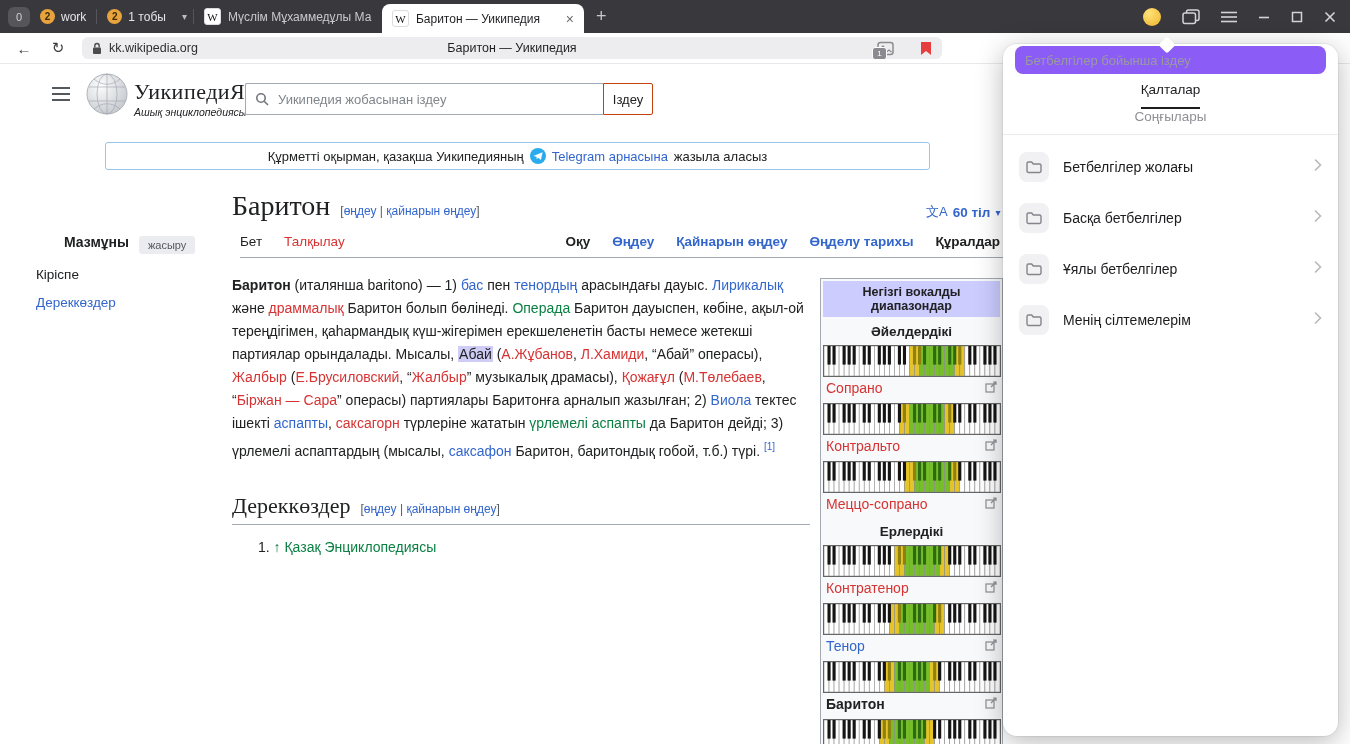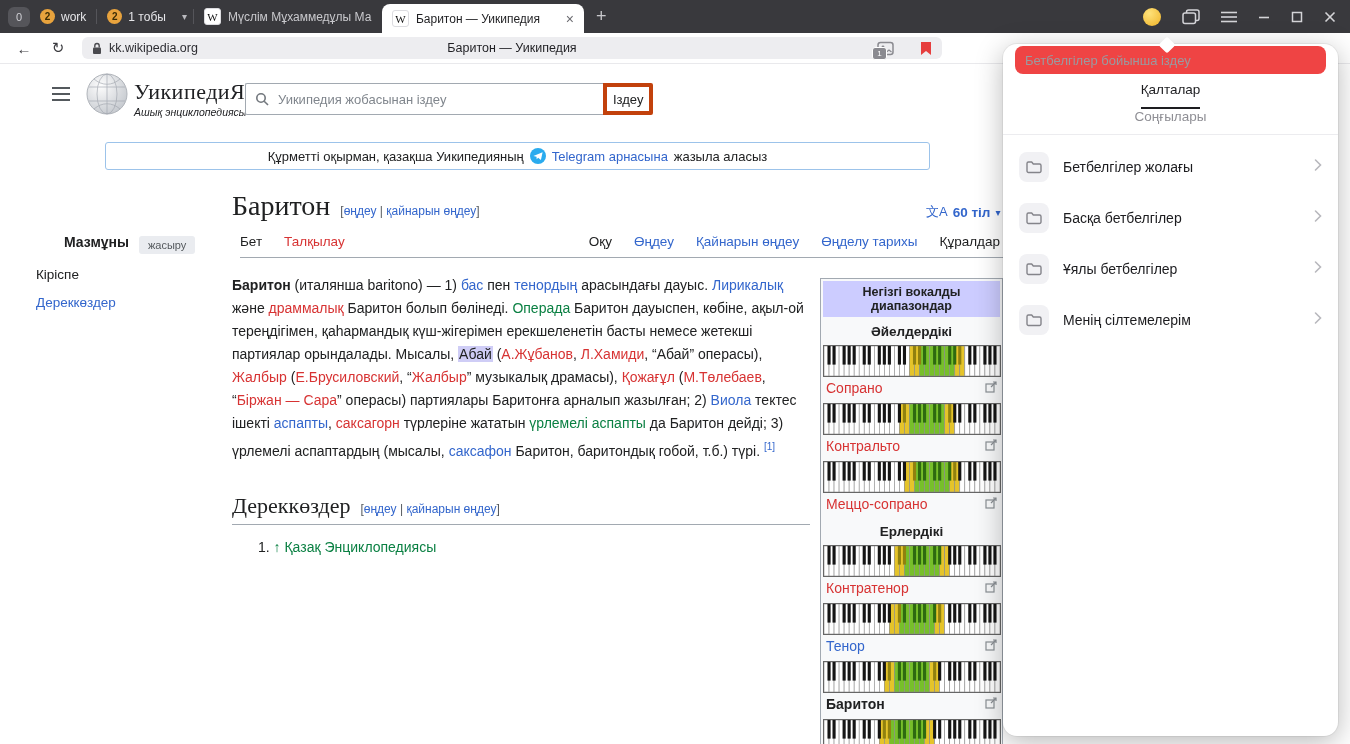--- a/index.html
+++ b/index.html
@@ -47,21 +47,21 @@
   .wm-word{position:absolute;left:134px;top:79px;}
   .wm-title{font-family:"Liberation Serif","DejaVu Serif",serif;font-size:22px;letter-spacing:.5px;color:#202124;}
   .wm-sub{font-style:italic;font-size:10.5px;margin-top:1px;color:#202124;}
   .search-wrap{position:absolute;left:245px;top:83px;display:flex;height:32px;}
   .search-box{position:relative;}
   .search-input{width:358px;height:32px;border:1px solid #a2a9b1;border-right:none;border-radius:2px 0 0 2px;
                 padding:0 8px 0 32px;font-size:13px;color:#0f172a;box-sizing:border-box;outline:none;
                 font-family:"Liberation Sans","DejaVu Sans",sans-serif;}
   .search-input::placeholder{color:#80868d;}
   .search-mag{position:absolute;left:10px;top:9px;}
-  .search-btn{width:50px;height:32px;border:4px solid #c2410c;background:#fff;font-size:13px;color:#202122;
+  .search-btn{width:50px;height:32px;border:1px solid #c2410c;background:#fff;font-size:13px;color:#202122;
               border-radius:0 2px 2px 0;font-family:inherit;}
 
   
   .banner{position:absolute;left:105px;top:142px;width:823px;height:26px;border:1px solid #9cc3ea;border-radius:3px;
           display:flex;align-items:center;justify-content:center;gap:6px;font-size:13px;color:#202122;background:#fff;}
   .banner .blue{color:#3366cc;}
 
   
   .toc{position:absolute;left:36px;top:230px;width:182px;font-size:13.5px;}
   .toc-head{display:flex;align-items:center;gap:10px;padding-left:28px;}
@@ -75,21 +75,21 @@
   .title-row{display:flex;align-items:baseline;gap:10px;}
   .article-title{font-family:"Liberation Serif","DejaVu Serif",serif;font-size:28px;color:#202122;}
   .edit-links{font-size:12px;}
   .lang-btn{position:absolute;left:926px;top:203px;color:#3366cc;font-size:13.5px;font-weight:600;
             display:flex;gap:5px;align-items:center;}
   .lang-glyph{font-weight:400;font-size:13px;}
   .lang-caret{font-size:10px;}
   .page-tabs{margin-top:12px;width:768px;border-bottom:1px solid #a2a9b1;display:flex;justify-content:space-between;
              font-size:13.5px;padding-bottom:8px;margin-left:8px;}
   .pt-group{display:flex;gap:22px;}
-  .pt-group.right{}
+  .pt-group.right{font-weight:bold;}
   .pt{color:#202122;}
   .pt.blue{color:#3366cc;}
   .pt.red{color:#d73333;}
   .pt .caret{font-size:10px;color:#54595d;margin-left:3px;}
   .paragraph{margin-top:16px;font-size:14px;line-height:23px;color:#202122;}
   .seg-b{font-weight:bold;}
   .seg-blue{color:#3366cc;}
   .seg-red{color:#d73333;}
   .seg-green{color:#0b8043;}
   .seg-hl{background:#cfcdf6;color:#202122;padding:0 1px;}
@@ -112,21 +112,21 @@
   .ib-label[data-color="blue"]{color:#3366cc;}
   .ib-label[data-color="bold"]{color:#202122;font-weight:bold;}
 
   
   .bm-panel{position:absolute;left:1003px;top:44px;width:335px;height:692px;background:#fff;border-radius:14px;
             box-shadow:0 6px 28px rgba(0,0,0,.28),0 0 0 1px rgba(0,0,0,.05);z-index:50;}
   .bm-notch{position:absolute;top:-5px;left:158px;width:12px;height:12px;background:#fff;transform:rotate(45deg);border-radius:2px;}
   .bm-head{position:relative;height:42px;display:flex;align-items:center;justify-content:center;
            font-size:14px;font-weight:600;color:#1f1f23;}
   .bm-kebab{position:absolute;right:16px;color:#505055;font-size:16px;}
-  .bm-search{display:block;margin:2px 12px 0;height:28px;background:#ef4444;border:none;border-radius:8px;
+  .bm-search{display:block;margin:2px 12px 0;height:28px;background:#8b5cf6;border:none;border-radius:8px;
              width:calc(100% - 24px);padding:0 10px;font-size:13px;color:#1f1f23;box-sizing:border-box;outline:none;
              font-family:"Liberation Sans","DejaVu Sans",sans-serif;}
   .bm-search::placeholder{color:#9a9aa0;}
   .bm-tabs{display:flex;margin-top:8px;border-bottom:1px solid #ececef;flex-direction:column;}
   .bm-tab{flex:1;display:flex;justify-content:center;}
   .bm-tab span{padding-bottom:10px;font-size:13.5px;color:#8f8f95;}
   .bm-tab.active span{color:#1d1d20;font-weight:500;border-bottom:2px solid #1d1d20;}
   .bm-list{padding-top:6px;}
   .bm-item{display:flex;align-items:center;height:51px;padding:0 16px;}
   .bm-chip{width:30px;height:30px;border-radius:8px;background:#f1f1f4;display:flex;align-items:center;justify-content:center;flex-shrink:0;}

